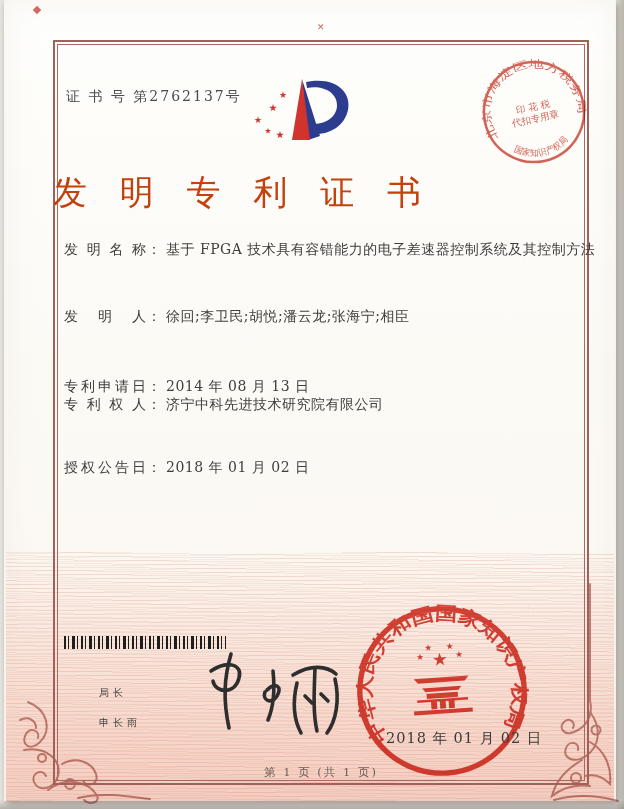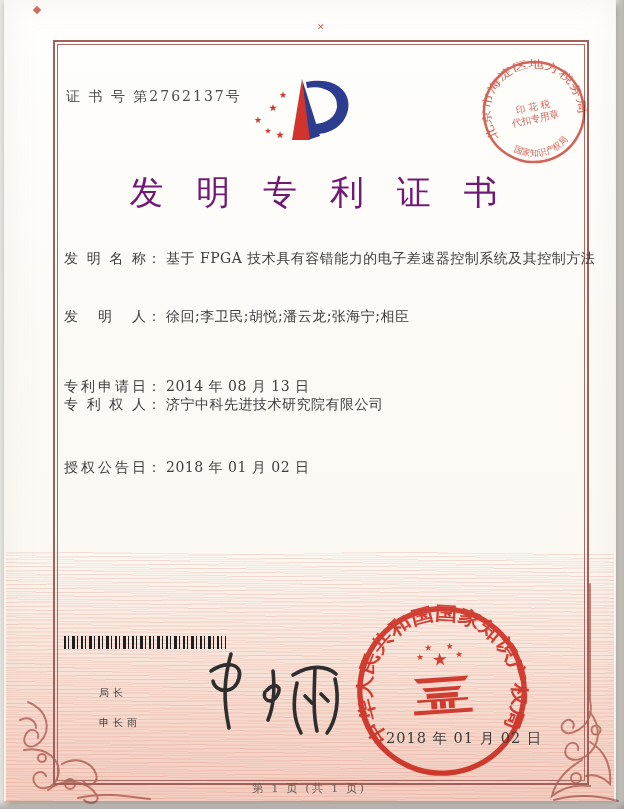--- a/index.html
+++ b/index.html
@@ -15,44 +15,44 @@
       repeating-linear-gradient(0.6deg, rgba(206,112,92,.13) 0 1px, rgba(206,112,92,0) 1px 3.6px),
       repeating-linear-gradient(-0.8deg, rgba(206,112,92,.10) 0 1px, rgba(206,112,92,0) 1px 4.4px),
       linear-gradient(180deg, rgba(248,224,214,0) 0%, rgba(247,216,204,.45) 30%, rgba(245,208,194,.8) 70%, rgba(243,203,189,.95) 100%);}
   
   .frame{position:absolute;left:53px;top:40px;width:532px;height:741px;z-index:3;
          border:2px solid #a2605b;pointer-events:none;}
   .frame-inner{position:absolute;left:2px;top:2px;right:2px;bottom:2px;border:1px solid #a86a63;}
   
   .cert-no{position:absolute;left:66px;top:88px;z-index:4;font-size:14px;color:#4b4b4b;
            letter-spacing:2px;white-space:pre;text-align:right;}
-  .title{position:absolute;left:53px;top:170px;width:532px;z-index:4;text-align:center;
-         font-size:34px;color:#701a75;letter-spacing:11px;font-weight:500;}
+  .title{position:absolute;left:53px;top:170px;width:532px;z-index:4;text-align:left;
+         font-size:34px;color:#c2410c;letter-spacing:11px;font-weight:500;}
   .field-row{position:absolute;left:64px;z-index:4;font-size:14px;color:#3e3e3e;white-space:nowrap;}
   .flabel{display:inline-block;width:82px;text-align:justify;text-align-last:justify;vertical-align:bottom;}
   .fcolon{display:inline-block;margin-left:1px;}
   .fvalue{margin-left:5px;letter-spacing:.5px;}
   .body-text{position:absolute;left:64px;top:487px;width:508px;z-index:4;color:#303030;
              font-size:13.5px;line-height:17.6px;font-style:italic;}
   .body-text p{margin:0;text-indent:2em;letter-spacing:.3px;}
   .barcode{position:absolute;left:64px;top:636px;width:162px;height:13px;z-index:4;
     background:repeating-linear-gradient(90deg,#1e1e1e 0 2px,rgba(0,0,0,0) 2px 4px,
       #1e1e1e 4px 5px,rgba(0,0,0,0) 5px 8px,#1e1e1e 8px 11px,rgba(0,0,0,0) 11px 13px,
       #1e1e1e 13px 14px,rgba(0,0,0,0) 14px 17px);}
   .director{position:absolute;left:99px;z-index:4;font-size:10px;color:#3c3c3c;letter-spacing:4px;
             font-family:"DejaVu Sans","Liberation Sans",sans-serif;}
   .sig-svg{position:absolute;left:193px;top:638px;width:152px;height:112px;z-index:4;}
   .seal-main{position:absolute;left:352px;top:601px;width:180px;height:180px;z-index:5;
              mix-blend-mode:multiply;opacity:.92;transform:rotate(-4deg);}
   .seal-tax{position:absolute;left:479px;top:57px;width:110px;height:110px;z-index:4;
             mix-blend-mode:multiply;opacity:.85;transform:rotate(-12deg);}
   .grant-date{position:absolute;left:386px;top:729px;z-index:6;font-size:14.5px;color:#3a3a3a;
               letter-spacing:1px;white-space:pre;}
-  .page-num{position:absolute;left:53px;top:781px;width:512px;z-index:4;text-align:center;
-            font-size:11.5px;color:#6e5c55;letter-spacing:2px;white-space:pre;}
+  .page-num{position:absolute;left:53px;top:765px;width:512px;z-index:4;text-align:center;
+            font-size:11.5px;color:#6e5c55;letter-spacing:2px;white-space:pre;padding-left:12px;}
   .logo-svg{position:absolute;left:250px;top:76px;width:112px;height:82px;z-index:4;}
   .orn{position:absolute;z-index:2;mix-blend-mode:multiply;opacity:.8;}
   .orn-left{left:18px;top:672px;width:140px;height:132px;}
   .orn-right{left:546px;top:582px;width:76px;height:222px;}
   .mark-a{position:absolute;left:34px;top:7px;width:6px;height:6px;background:#c5392e;
           transform:rotate(45deg);opacity:.75;z-index:4;}
   .mark-b{position:absolute;left:317px;top:22px;z-index:4;color:#c5392e;font-size:9px;opacity:.8;
           font-family:"DejaVu Sans","Liberation Sans",sans-serif;}
   .edge-r{position:absolute;right:0;top:0;width:9px;height:809px;z-index:7;
           background:linear-gradient(90deg,rgba(120,112,105,0),rgba(120,112,105,.4));}
@@ -134,21 +134,21 @@
     </text>
     <text fill="#cb4a3c" font-size="9">
       <textPath href="#taxBot" startOffset="0" textLength="60" lengthAdjust="spacingAndGlyphs">国家知识产权局</textPath>
     </text>
     <text x="0" y="-2" text-anchor="middle" fill="#cb4a3c" font-size="9.5">印 花 税</text>
     <text x="0" y="10" text-anchor="middle" fill="#cb4a3c" font-size="9.5">代扣专用章</text>
   </svg>
 
   <div class="title">发 明 专 利 证 书</div>
 
-  <div class="field-row" style="top:250px">
+  <div class="field-row" style="top:241px">
     <span class="flabel">发 明 名 称</span><span class="fcolon">：</span><span class="fvalue">基于 FPGA 技术具有容错能力的电子差速器控制系统及其控制方法</span>
   </div>
   <div class="field-row" style="top:308px">
     <span class="flabel">发 明 人</span><span class="fcolon">：</span><span class="fvalue">徐回;李卫民;胡悦;潘云龙;张海宁;相臣</span>
   </div>
   <div class="field-row" style="top:378px">
     <span class="flabel">专利申请日</span><span class="fcolon">：</span><span class="fvalue">2014 年 08 月 13 日</span>
   </div>
   <div class="field-row" style="top:396px">
     <span class="flabel">专 利 权 人</span><span class="fcolon">：</span><span class="fvalue">济宁中科先进技术研究院有限公司</span>

